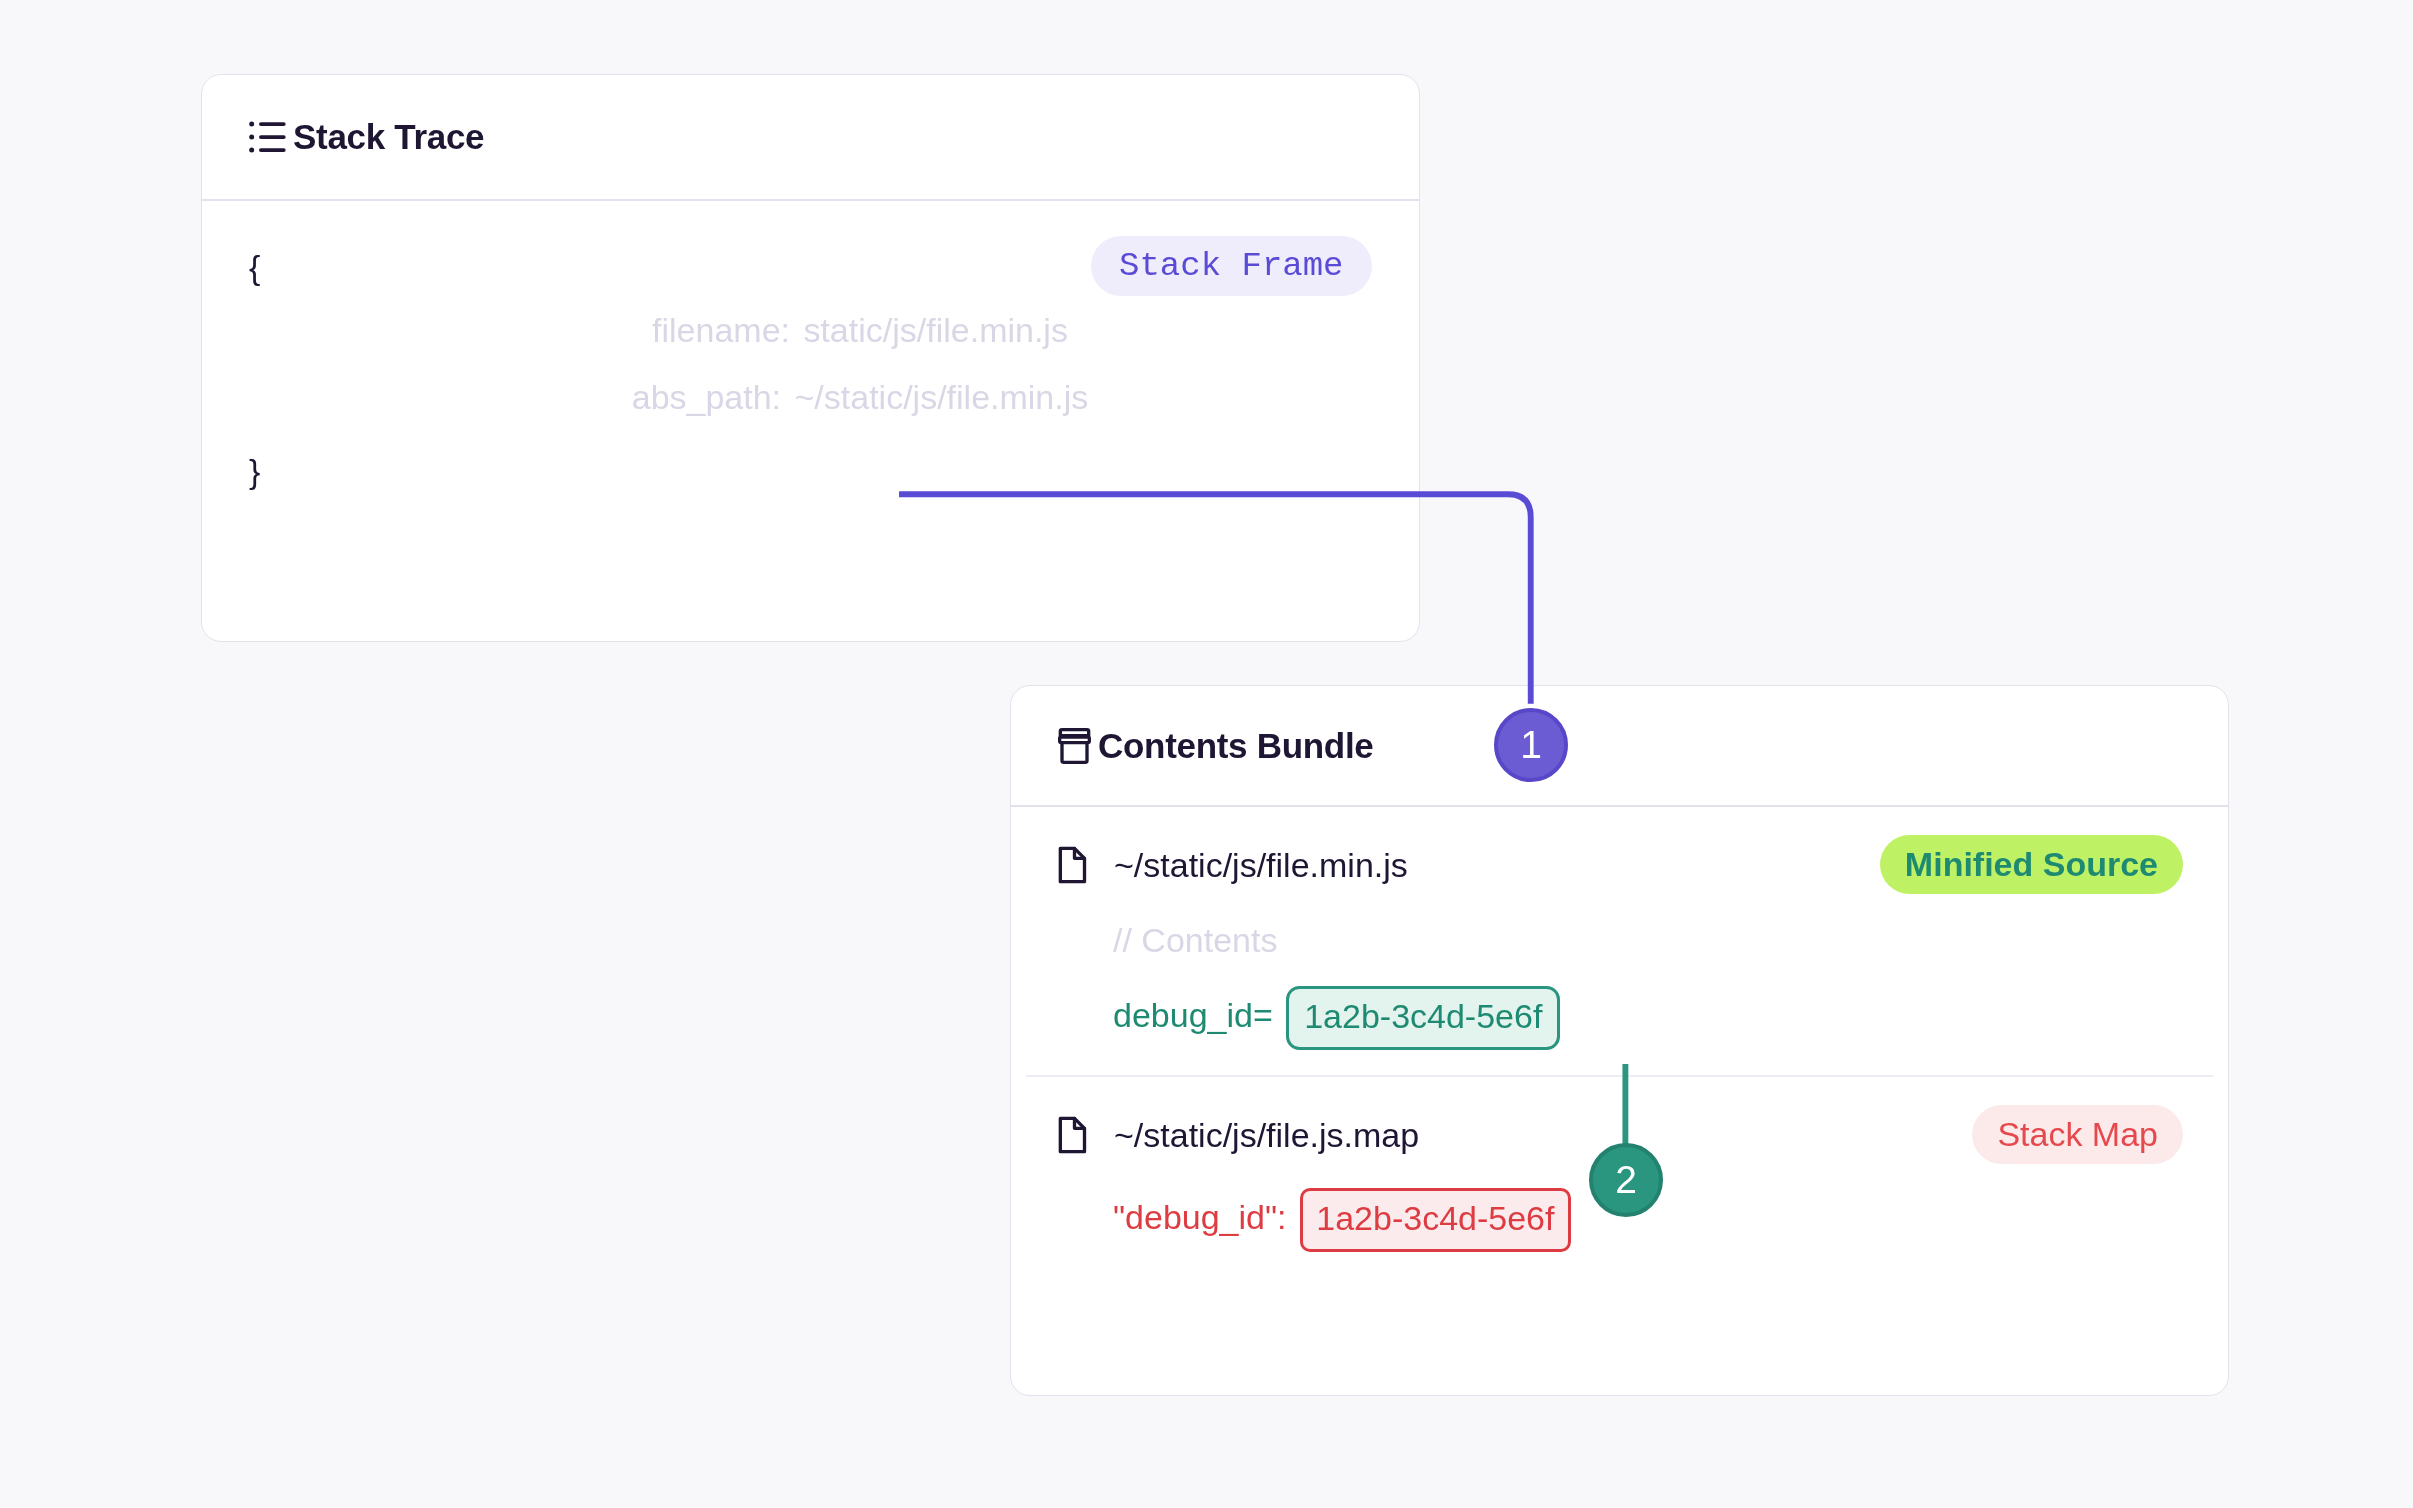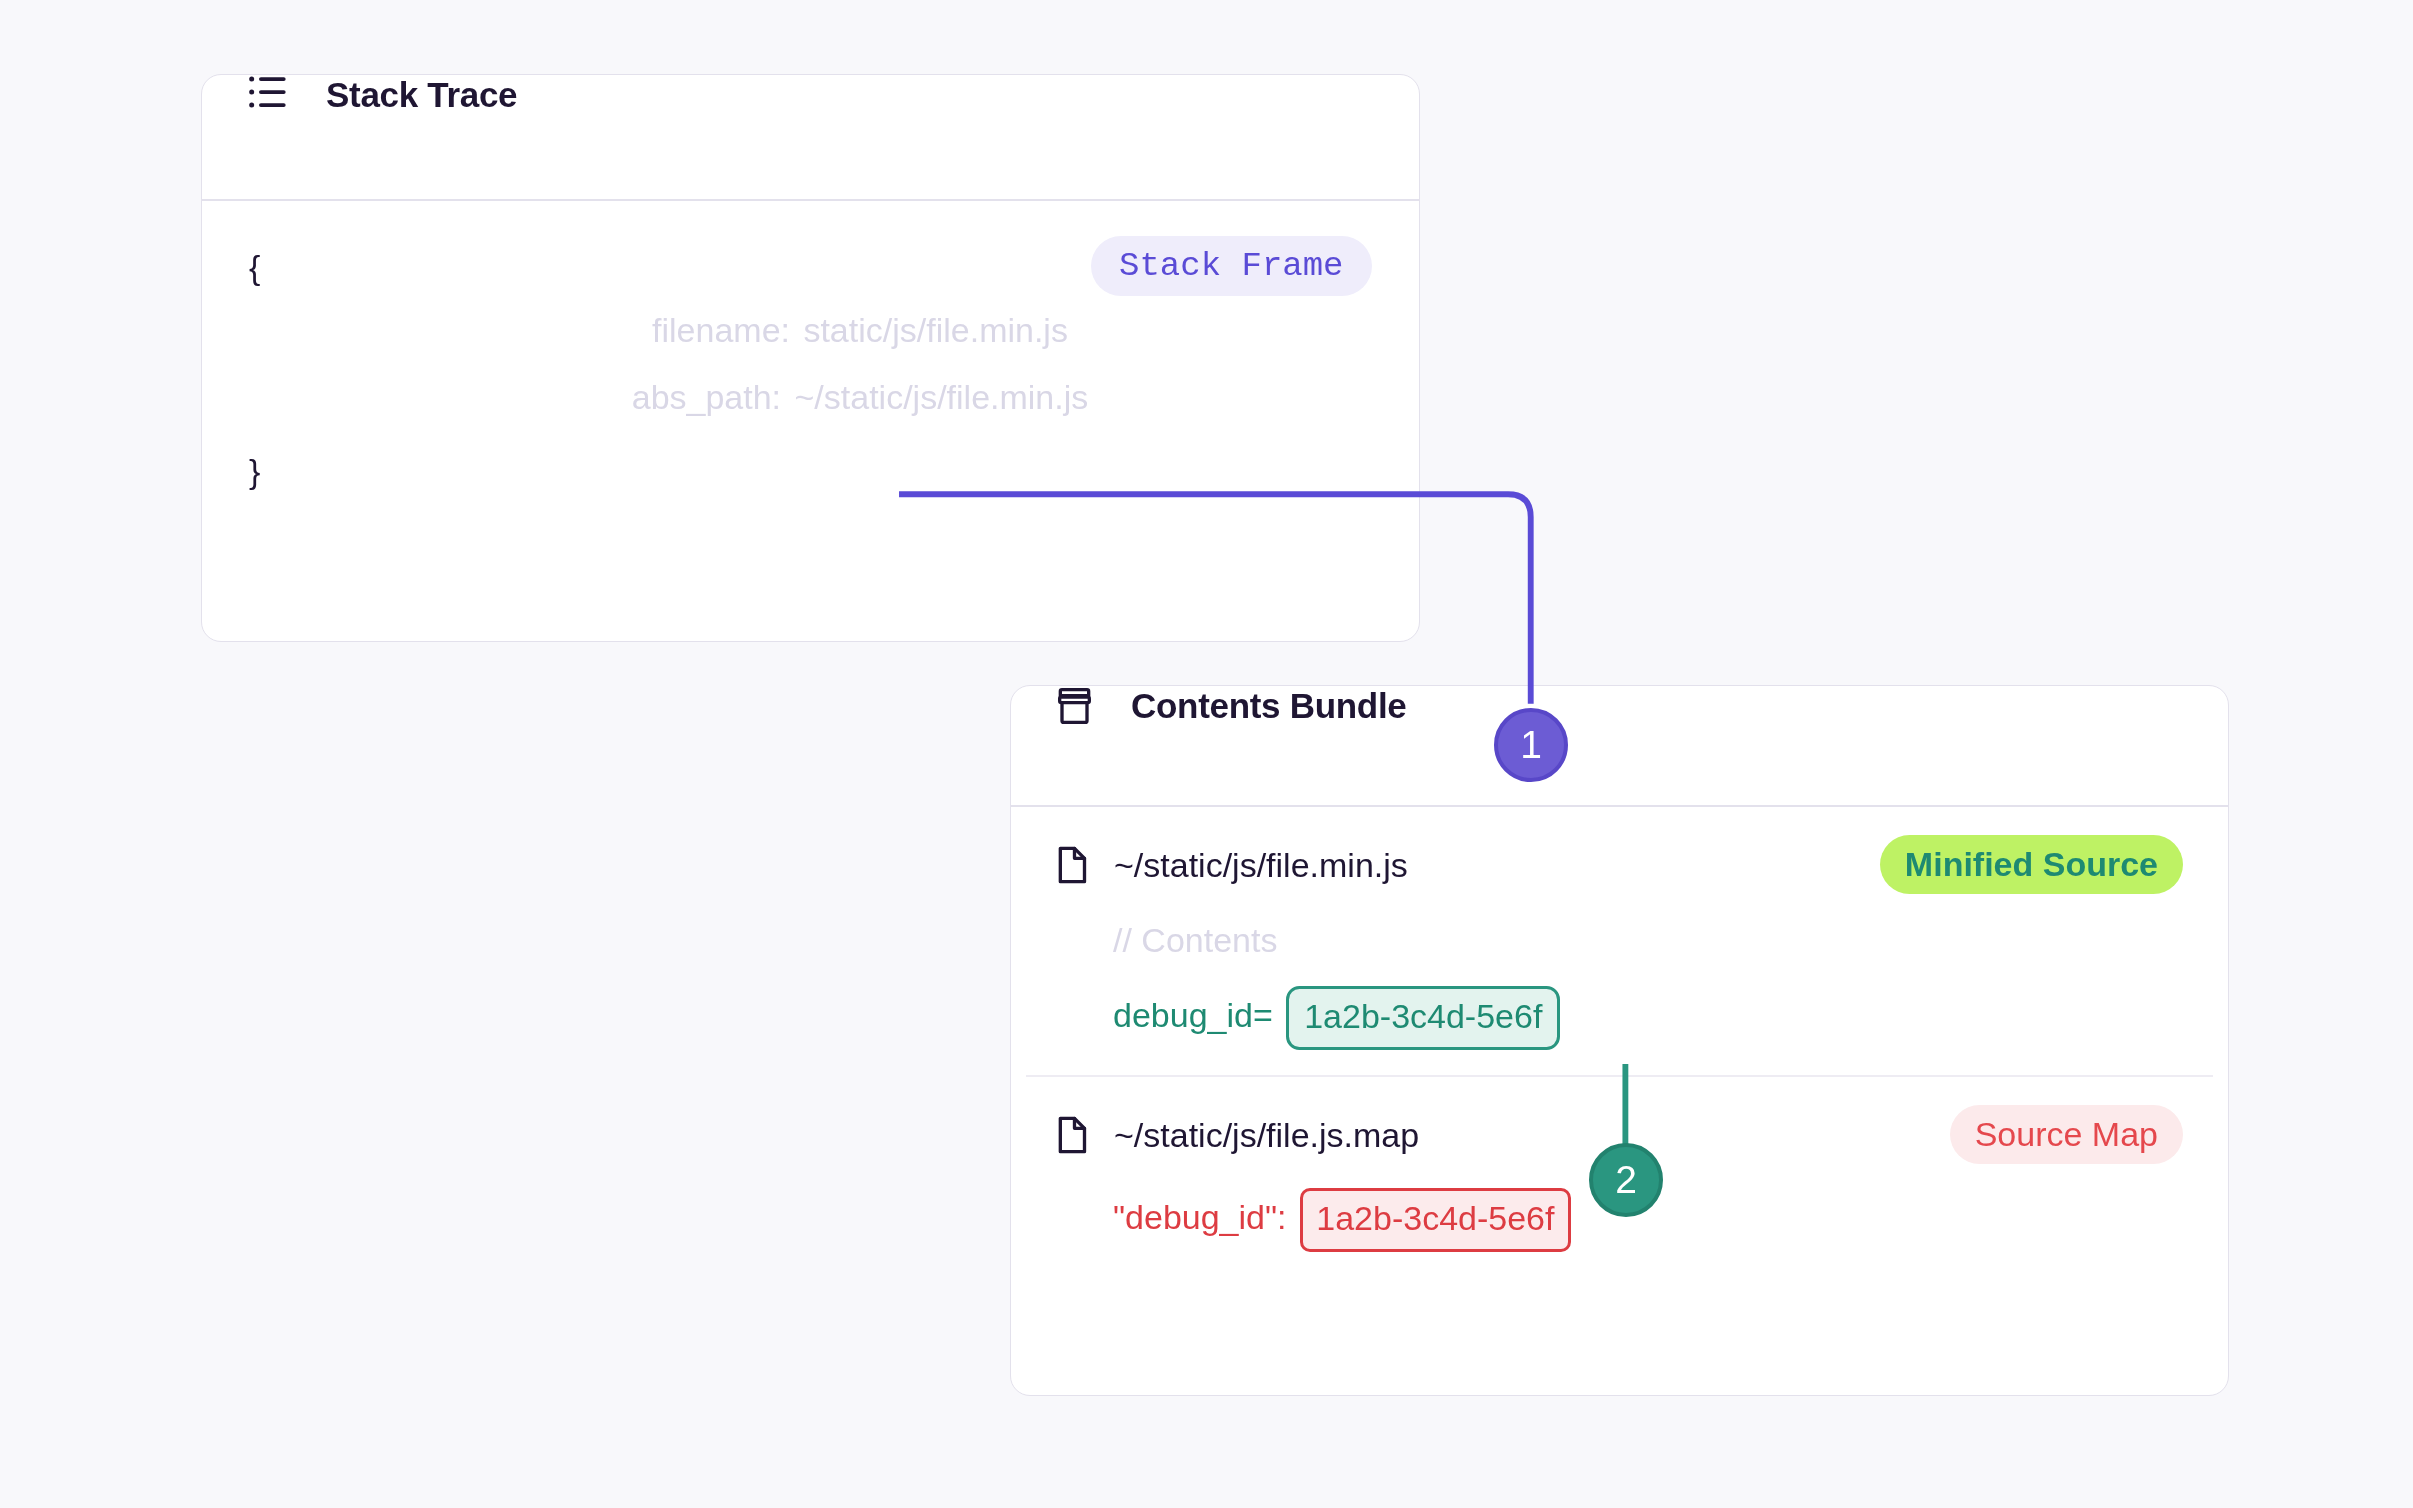--- a/index.html
+++ b/index.html
@@ -24,22 +24,22 @@
   
   .card {
     position: absolute;
     background: #FFFFFF;
     border: 1.7px solid #E3E1EC;
     border-radius: 20px;
     box-sizing: border-box;
   }
   .card-header {
     display: flex;
-    align-items: flex-start;
-    gap: 37px;
+    align-items: center;
+    gap: 4px;
     box-sizing: border-box;
   }
   .card-title {
     font-size: 35px;
     font-weight: bold;
     color: #1F1633;
     letter-spacing: -0.3px;
     white-space: nowrap;
   }
   .hdr-divider {
@@ -290,21 +290,21 @@
         <span class="green-key">debug_id=</span><span class="gap-sm"></span><span class="chip chip-teal">1a2b-3c4d-5e6f</span>
       </div>
 
     </div>
 
     <div class="row-divider" style="margin:20px 15px 0 15px;"></div>
 
     <div style="position:relative; padding-top:18.4px;">
 
       <div class="pill pill-red" style="position:absolute; right:45px; top:28.5px; height:59px; padding:0 25px;">
-        <span>Source Map</span>
+        <span>Stack Map</span>
       </div>
 
       <div class="file-row">
         <span>
           <svg width="34" height="40" viewBox="0 0 20 24" fill="none" stroke="#1F1633" stroke-width="2" stroke-linejoin="round" stroke-linecap="round">
             <path d="M3 2 h8.5 L17.5 8 v14 H3 z"></path>
             <path d="M11.5 2 v6 h6"></path>
           </svg>
         </span>
         <span class="file-name">~/static/js/file.js.map</span>

